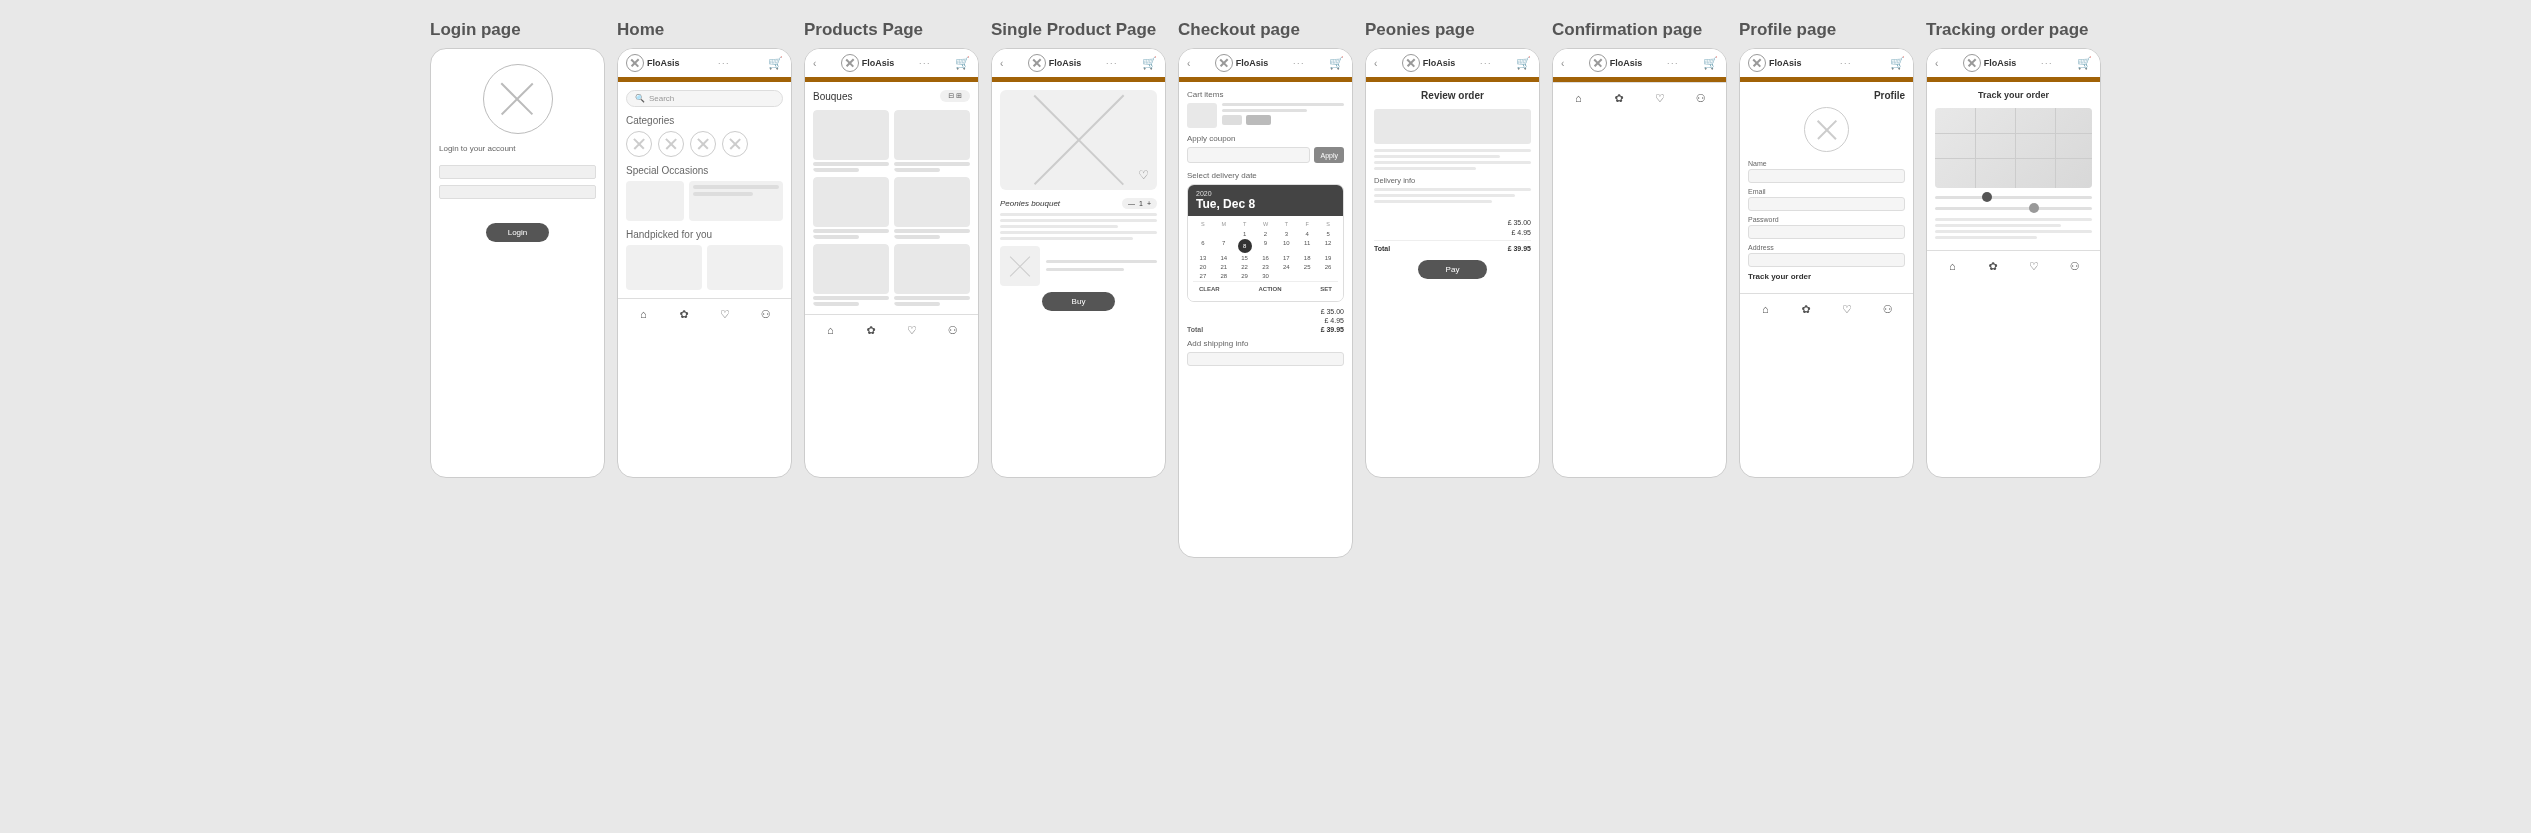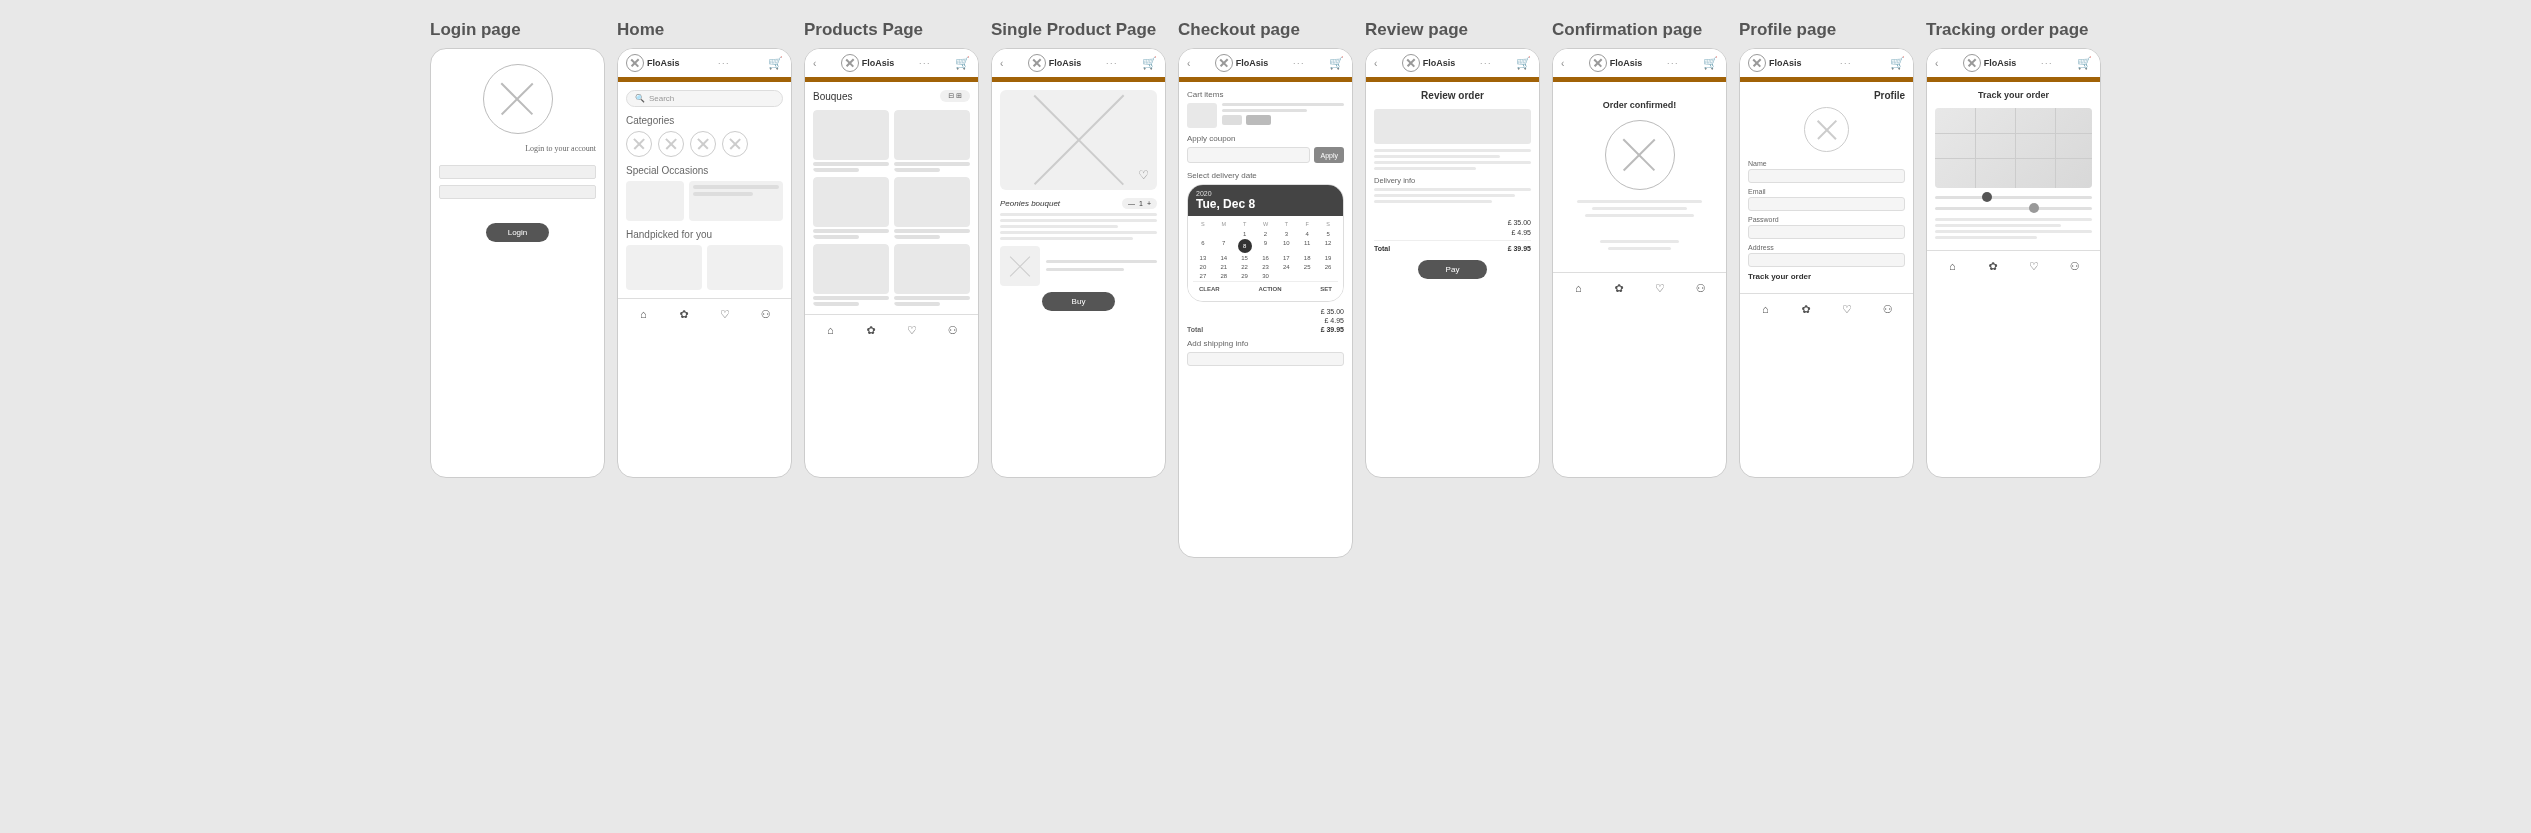--- a/index.html
+++ b/index.html
@@ -122,25 +122,24 @@
       content: '';
       position: absolute;
       width: 65%;
       height: 1.5px;
       background: #bbb;
     }
     .login-placeholder-img::before { transform: rotate(45deg); }
     .login-placeholder-img::after { transform: rotate(-45deg); }
 
     .login-title {
-      text-align: right;
+      text-align: left;
       font-size: 8px;
       color: #666;
       margin-bottom: 12px;
-      font-family: Liberation Serif, serif;
     }
 
     .input-field {
       height: 14px;
       background: #f0f0f0;
       border: 1px solid #ddd;
       border-radius: 2px;
       margin-bottom: 6px;
       width: 100%;
     }
@@ -479,21 +478,21 @@
       color: #fff;
       border: none;
       border-radius: 3px;
       font-size: 7px;
       padding: 0 6px;
       cursor: pointer;
     }
 
     .calendar-container {
       border: 1px solid #ddd;
-      border-radius: 16px;
+      border-radius: 7px;
       overflow: hidden;
       margin-bottom: 6px;
     }
 
     .calendar-header {
       background: #444;
       color: #fff;
       padding: 5px 8px;
     }
 
@@ -1061,21 +1060,21 @@
         <span class="totals-label total-bold">Total</span>
         <span class="totals-value total-bold">£ 39.95</span>
       </div>
       <div class="checkout-section-title" style="margin-top:6px;">Add shipping info</div>
       <div class="shipping-input"></div>
     </div>
   </div>
 </div>
 
 <div class="screen-container">
-  <span class="screen-label">Review page</span>
+  <span class="screen-label">Peonies page</span>
   <div class="phone-frame" style="height:430px;">
     <div class="phone-top-bar">
       <span class="back-arrow">‹</span>
       <div class="logo-area">
         <div class="logo-x"></div>
         <span class="brand-name">FloAsis</span>
       </div>
       <div class="dots">···</div>
       <span class="cart-icon">🛒</span>
     </div>
@@ -1117,32 +1116,20 @@
   <span class="screen-label">Confirmation page</span>
   <div class="phone-frame" style="height:430px;">
     <div class="phone-top-bar">
       <span class="back-arrow">‹</span>
       <div class="logo-area">
         <div class="logo-x"></div>
         <span class="brand-name">FloAsis</span>
       </div>
       <div class="dots">···</div>
       <span class="cart-icon">🛒</span>
-    </div>
-    <div class="phone-content">
-      <div class="confirmation-content">
-        <div class="confirmation-title">Order confirmed!</div>
-        <div class="confirmation-circle"></div>
-        <div class="conf-line" style="width:80%;height:3px;"></div>
-        <div class="conf-line" style="width:60%;height:3px;"></div>
-        <div class="conf-line" style="width:70%;height:3px;"></div>
-        <div style="height:15px;"></div>
-        <div class="conf-line" style="width:50%;height:3px;"></div>
-        <div class="conf-line" style="width:40%;height:3px;"></div>
-      </div>
     </div>
     <div class="phone-bottom-bar">
       <span class="bottom-icon">⌂</span>
       <span class="bottom-icon">✿</span>
       <span class="bottom-icon">♡</span>
       <span class="bottom-icon">⚇</span>
     </div>
   </div>
 </div>
 

